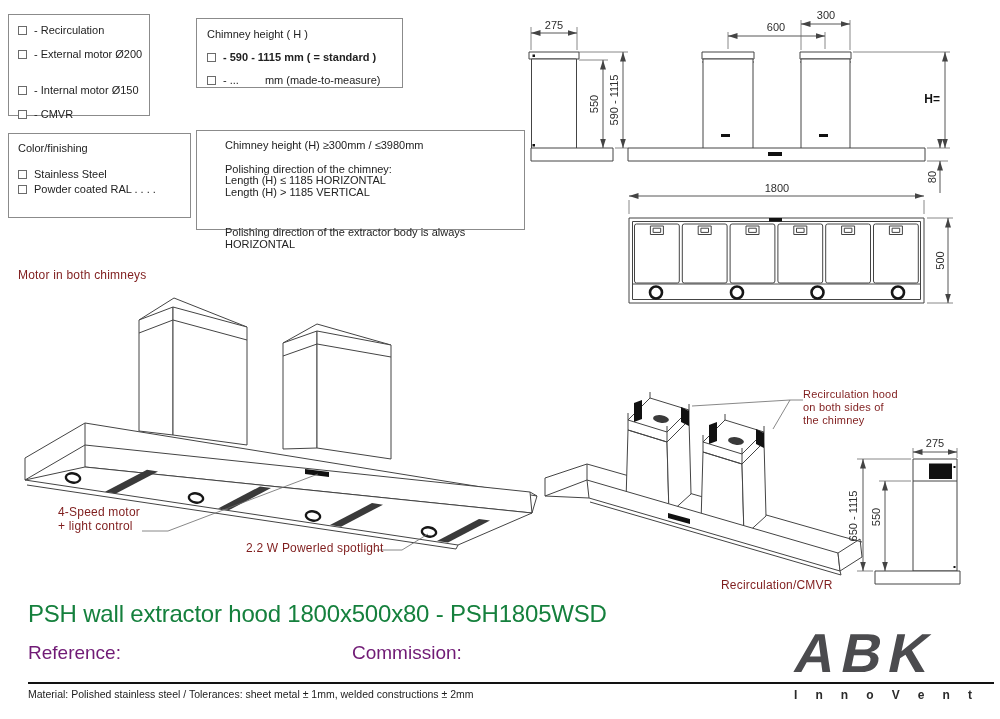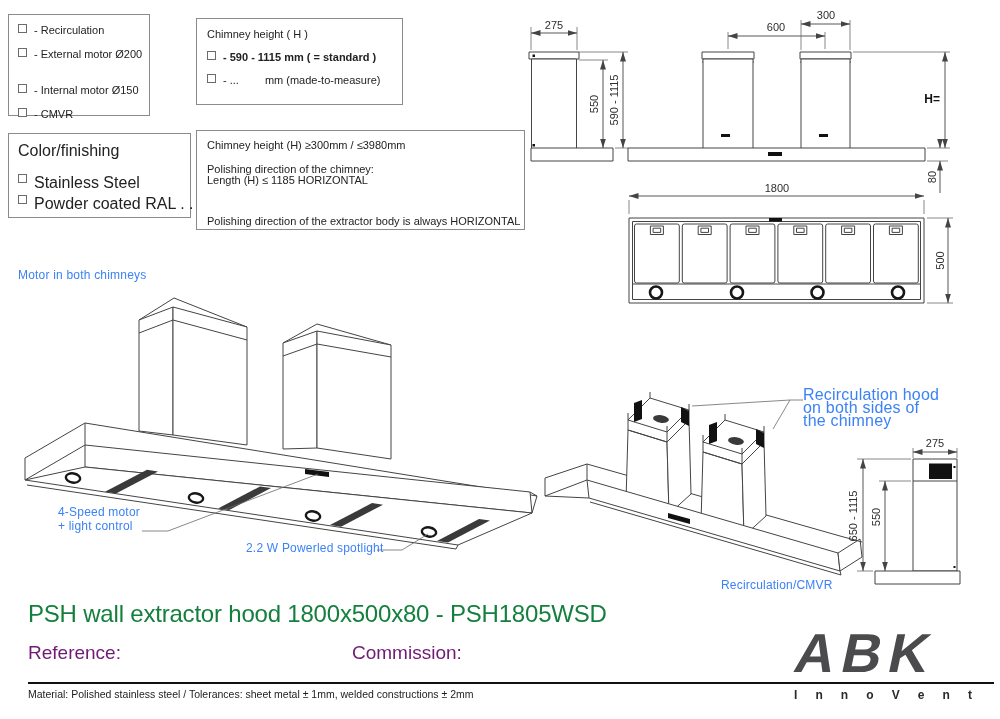--- a/index.html
+++ b/index.html
@@ -1,22 +1,22 @@
 <!DOCTYPE html>
 <html><head>
 <meta charset="utf-8">
 <style>
   html,body{margin:0;padding:0}
   body{width:1000px;height:719px;position:relative;background:#fff;overflow:hidden;
        font-family:"Liberation Sans",sans-serif;color:#222;-webkit-font-smoothing:antialiased}
   .box{position:absolute;border:1px solid #8b8b8b;background:#fff;box-sizing:border-box}
-  .row{display:flex;font-size:11px;color:#222;white-space:nowrap}
+  .row{display:flex;align-items:center;font-size:11px;color:#222;white-space:nowrap}
   .cb{display:inline-block;width:7px;height:7px;border:1px solid #6b6b6b;margin-right:7px;flex:none;background:#fff}
-  .lbl{position:absolute;font-size:12px;color:#3b82f6;white-space:nowrap;letter-spacing:.2px}
-  .sm{font-size:16px}
+  .lbl{position:absolute;font-size:12px;color:#7f1d1d;white-space:nowrap;letter-spacing:.2px}
+  .sm{font-size:11px}
   svg{position:absolute;left:0;top:0}
   svg *{vector-effect:non-scaling-stroke}
   .ln{stroke:#444;fill:none;stroke-width:1}
   .fw{stroke:#444;fill:#fff;stroke-width:1}
   .k{fill:#111;stroke:none}
   .dk{fill:#3a3a3a;stroke:none}
   .ext{stroke:#6a6a6a;fill:none;stroke-width:.8}
   .dim{stroke:#444;fill:none;stroke-width:.9}
   .dt{font:11px "Liberation Sans",sans-serif;fill:#2e2e2e;stroke:none}
   .dtb{font:bold 12px "Liberation Sans",sans-serif;fill:#111;stroke:none}
@@ -45,21 +45,21 @@
   <div class="row" style="margin-bottom:12px">
     <span class="cb"></span>
     <span>-  Internal motor Ø150</span>
   </div>
   <div class="row">
     <span class="cb"></span>
     <span>-  CMVR</span>
   </div>
 </div>
 
-<div class="box" style="left:196px;top:18px;width:207px;height:87px;padding:9px 0 0 10px">
+<div class="box" style="left:196px;top:18px;width:207px;height:70px;padding:9px 0 0 10px">
   <div class="row" style="margin-bottom:11px;font-weight:normal">Chimney height  ( H )</div>
   <div class="row" style="margin-bottom:11px;font-weight:bold">
     <span class="cb"></span>
     <span>-  590 - 1115 mm ( = standard )</span>
   </div>
   <div class="row">
     <span class="cb"></span>
     <span>-  ...</span>
     <span style="width:26px"></span>
     <span>mm (made-to-measure)</span>
@@ -71,24 +71,25 @@
   <div class="row sm" style="margin-bottom:3px">
     <span class="cb"></span>
     <span>Stainless Steel</span>
   </div>
   <div class="row sm">
     <span class="cb"></span>
     <span>Powder coated RAL  . . . .</span>
   </div>
 </div>
 
-<div class="box spec" style="left:196px;top:130px;width:329px;height:100px;padding:9px 0 0 10px">
+<div class="box spec" style="left:196px;top:130px;width:329px;height:100px;padding:9px 0 0 28px">
   <p>Chimney height (H) ≥300mm / ≤3980mm</p>
   <p style="margin-top:12px">Polishing direction of the chimney:</p>
   <p>Length (H) ≤ 1185 HORIZONTAL</p>
+  <p>Length (H) &gt; 1185 VERTICAL</p>
   <p style="margin-top:29px">Polishing direction of the extractor body is always HORIZONTAL</p>
 </div>
 
 <svg width="1000" height="719" viewBox="0 0 1000 719">
   <defs>
     <marker id="aE" markerWidth="11" markerHeight="8" refX="9.5" refY="4" orient="auto" markerUnits="userSpaceOnUse">
       <path d="M0,1 L9.5,4 L0,7 z" fill="#444"></path>
     </marker>
     <marker id="aS" markerWidth="11" markerHeight="8" refX="0.5" refY="4" orient="auto" markerUnits="userSpaceOnUse">
       <path d="M10,1 L0.5,4 L10,7 z" fill="#444"></path>

